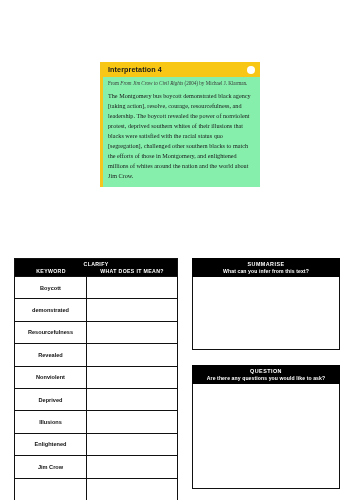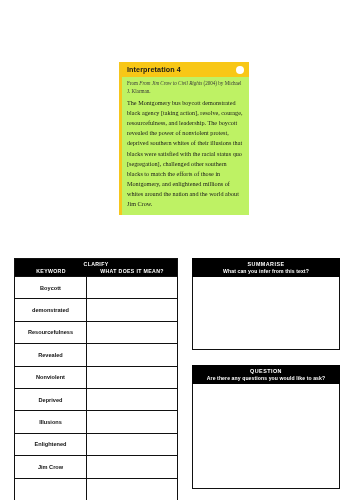--- a/index.html
+++ b/index.html
@@ -14,25 +14,24 @@
     overflow: hidden;
     font-family: "Liberation Sans", sans-serif;
     -webkit-font-smoothing: antialiased;
   }
 
   
   .source-card {
     position: absolute;
     left: 100px;
     top: 62px;
-    width: 130px;
-    background: #bef264;
+    width: 160px;
+    background: #86efac;
     border-left: 3px solid #f6c61d;
     box-sizing: border-box;
-    margin-left: 19px;
   }
   .source-header {
     background: #f8c716;
     height: 15px;
     display: flex;
     align-items: center;
     justify-content: space-between;
     padding: 0 5px 0 5px;
     box-sizing: border-box;
   }

